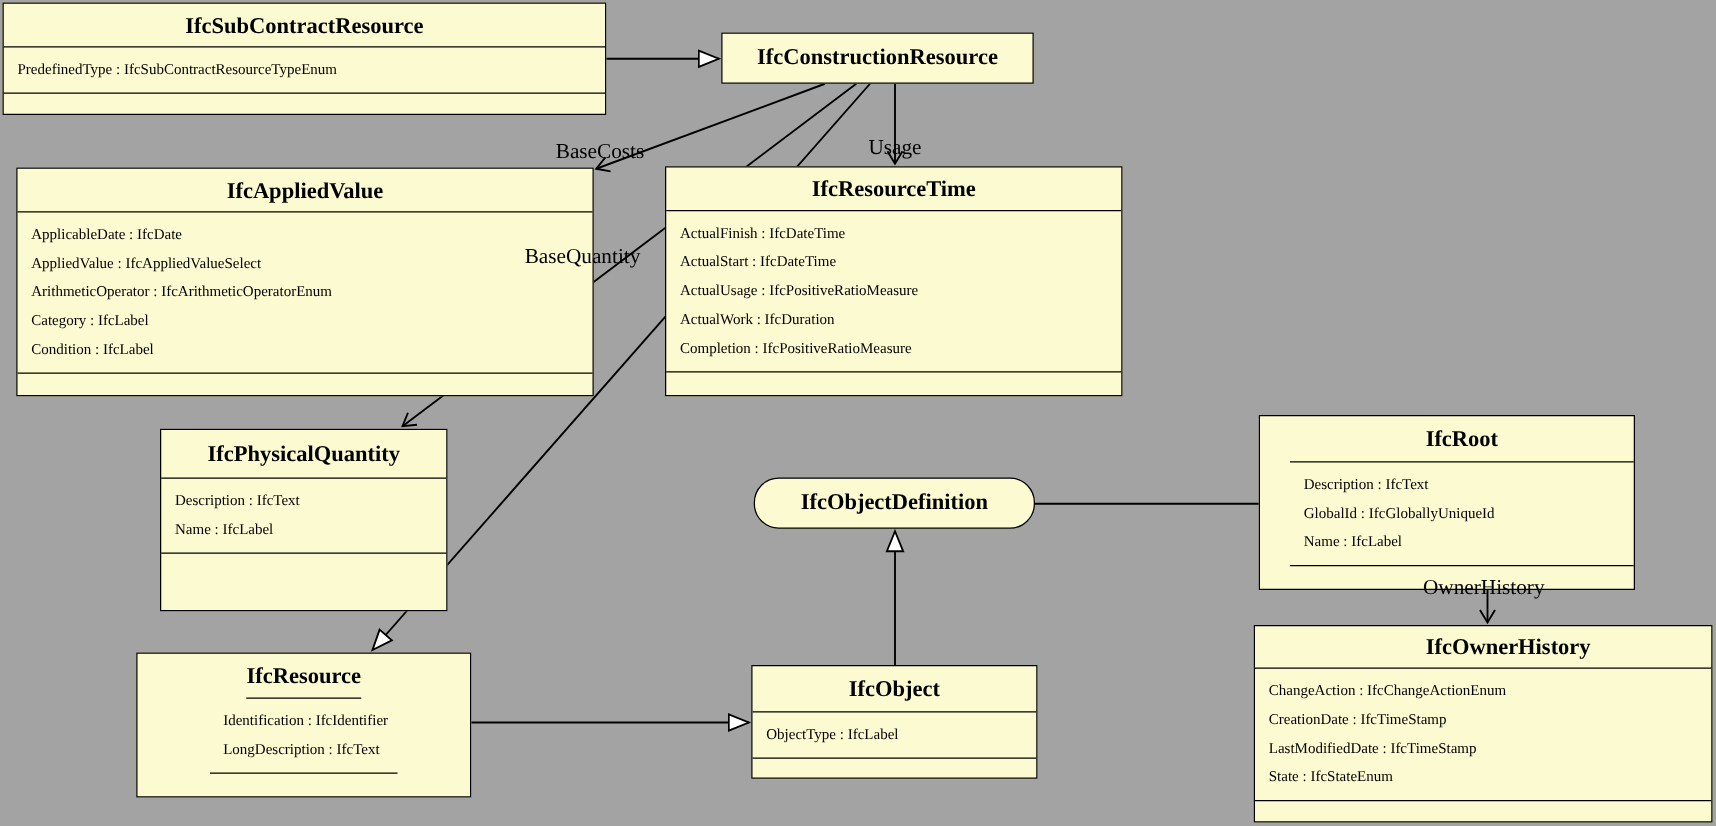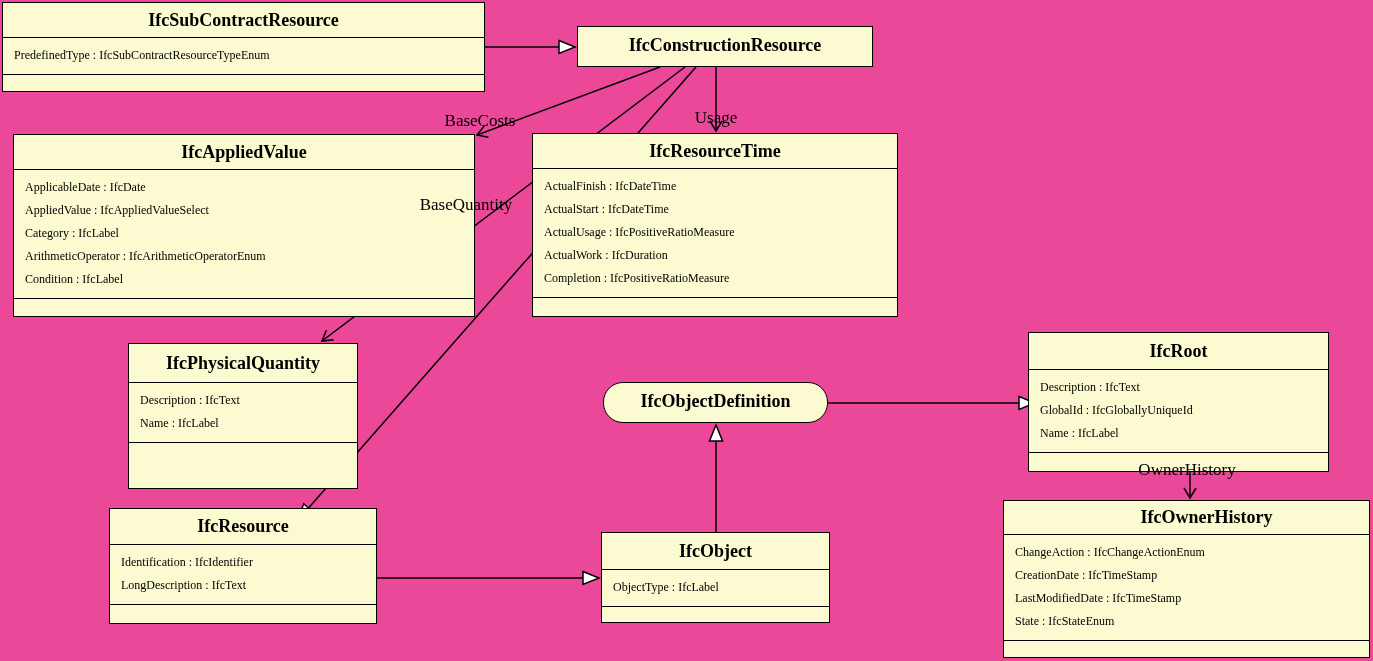--- a/index.html
+++ b/index.html
@@ -72,21 +72,21 @@
     position: absolute;
     transform: translate(-50%, -50%);
     font-size: 17px;
     color: #000;
     white-space: nowrap;
   }
 </style>
 </head>
 <body>
 
-<div id="canvas" style="width: 1373px; height: 661px; background: #ec4899;">
+<div id="canvas" style="width: 1373px; height: 661px; background: #a3a3a3;">
   <svg id="edges" xmlns="http://www.w3.org/2000/svg" width="1373" height="661" viewBox="0 0 1373 661">
     <defs>
       <marker id="arrow-triangle" markerUnits="userSpaceOnUse" markerWidth="20" markerHeight="16" refX="17" refY="8" orient="auto">
         <path d="M1,1.5 L17,8 L1,14.5 Z" fill="#ffffff" stroke="#000000" stroke-width="1.5"></path>
       </marker>
       <marker id="arrow-open" markerUnits="userSpaceOnUse" markerWidth="16" markerHeight="16" refX="12" refY="8" orient="auto">
         <path d="M2,2 L12,8 L2,14" fill="none" stroke="#000000" stroke-width="1.5"></path>
       </marker>
     </defs>
   <line x1="485" y1="47" x2="575" y2="47" stroke="#000000" stroke-width="1.5" marker-end="url(#arrow-triangle)"></line>
@@ -100,30 +100,30 @@
       <line x1="1190" y1="472" x2="1190" y2="498" stroke="#000000" stroke-width="1.5" marker-end="url(#arrow-open)"></line>
     </svg>
   <div id="boxes">
       <div class="uml-class" style="left: 2px; top: 2px; width: 483px; height: 90px; background: rgb(252, 250, 209); border-color: rgb(0, 0, 0);">
         <div class="uml-title with-sep" style="height: 34px;">IfcSubContractResource</div>
         <div class="uml-attrs">
           <div class="uml-attr">PredefinedType : IfcSubContractResourceTypeEnum</div>
         </div>
         <div class="uml-empty"></div>
       </div>
-      <div class="uml-class" style="left: 577px; top: 26px; width: 296px; height: 41px; background: rgb(252, 250, 209); border-color: rgb(0, 0, 0);">
+      <div class="uml-class" style="left: 577px; top: 26px; width: 250px; height: 41px; background: rgb(252, 250, 209); border-color: rgb(0, 0, 0);">
         <div class="uml-title" style="height: 37px;">IfcConstructionResource</div>
       </div>
       <div class="uml-class" style="left: 13px; top: 134px; width: 462px; height: 183px; background: rgb(252, 250, 209); border-color: rgb(0, 0, 0);">
         <div class="uml-title with-sep" style="height: 34px;">IfcAppliedValue</div>
         <div class="uml-attrs">
           <div class="uml-attr">ApplicableDate : IfcDate</div>
           <div class="uml-attr">AppliedValue : IfcAppliedValueSelect</div>
+          <div class="uml-attr">ArithmeticOperator : IfcArithmeticOperatorEnum</div>
           <div class="uml-attr">Category : IfcLabel</div>
-          <div class="uml-attr">ArithmeticOperator : IfcArithmeticOperatorEnum</div>
           <div class="uml-attr">Condition : IfcLabel</div>
         </div>
         <div class="uml-empty"></div>
       </div>
       <div class="uml-class" style="left: 532px; top: 133px; width: 366px; height: 184px; background: rgb(252, 250, 209); border-color: rgb(0, 0, 0);">
         <div class="uml-title with-sep" style="height: 34px;">IfcResourceTime</div>
         <div class="uml-attrs">
           <div class="uml-attr">ActualFinish : IfcDateTime</div>
           <div class="uml-attr">ActualStart : IfcDateTime</div>
           <div class="uml-attr">ActualUsage : IfcPositiveRatioMeasure</div>
@@ -133,39 +133,39 @@
         <div class="uml-empty"></div>
       </div>
       <div class="uml-class" style="left: 128px; top: 343px; width: 230px; height: 146px; background: rgb(252, 250, 209); border-color: rgb(0, 0, 0);">
         <div class="uml-title with-sep" style="height: 38px;">IfcPhysicalQuantity</div>
         <div class="uml-attrs">
           <div class="uml-attr">Description : IfcText</div>
           <div class="uml-attr">Name : IfcLabel</div>
         </div>
         <div class="uml-empty"></div>
       </div>
-      <div class="uml-class" style="left: 109px; top: 508px; width: 268px; height: 116px; background: rgb(252, 250, 209); border-color: rgb(0, 0, 0);">
+      <div class="uml-class" style="left: 109px; top: 522px; width: 268px; height: 116px; background: rgb(252, 250, 209); border-color: rgb(0, 0, 0); align-items: center;">
         <div class="uml-title with-sep" style="height: 35px;">IfcResource</div>
         <div class="uml-attrs">
           <div class="uml-attr">Identification : IfcIdentifier</div>
           <div class="uml-attr">LongDescription : IfcText</div>
         </div>
         <div class="uml-empty"></div>
       </div>
       <div class="uml-class" style="left: 603px; top: 382px; width: 225px; height: 41px; background: rgb(252, 250, 209); border-color: rgb(0, 0, 0); border-radius: 20px;">
         <div class="uml-title" style="height: 37px;">IfcObjectDefinition</div>
       </div>
       <div class="uml-class" style="left: 601px; top: 532px; width: 229px; height: 91px; background: rgb(252, 250, 209); border-color: rgb(0, 0, 0);">
         <div class="uml-title with-sep" style="height: 36px;">IfcObject</div>
         <div class="uml-attrs">
           <div class="uml-attr">ObjectType : IfcLabel</div>
         </div>
         <div class="uml-empty"></div>
       </div>
-      <div class="uml-class" style="left: 1028px; top: 332px; width: 301px; height: 140px; background: rgb(252, 250, 209); border-color: rgb(0, 0, 0);">
+      <div class="uml-class" style="left: 1007px; top: 332px; width: 301px; height: 140px; background: rgb(252, 250, 209); border-color: rgb(0, 0, 0); padding-left: 24px;">
         <div class="uml-title with-sep" style="height: 36px;">IfcRoot</div>
         <div class="uml-attrs">
           <div class="uml-attr">Description : IfcText</div>
           <div class="uml-attr">GlobalId : IfcGloballyUniqueId</div>
           <div class="uml-attr">Name : IfcLabel</div>
         </div>
         <div class="uml-empty"></div>
       </div>
       <div class="uml-class" style="left: 1003px; top: 500px; width: 367px; height: 158px; background: rgb(252, 250, 209); border-color: rgb(0, 0, 0);">
         <div class="uml-title with-sep" style="height: 33px; padding-left: 40px;">IfcOwnerHistory</div>

